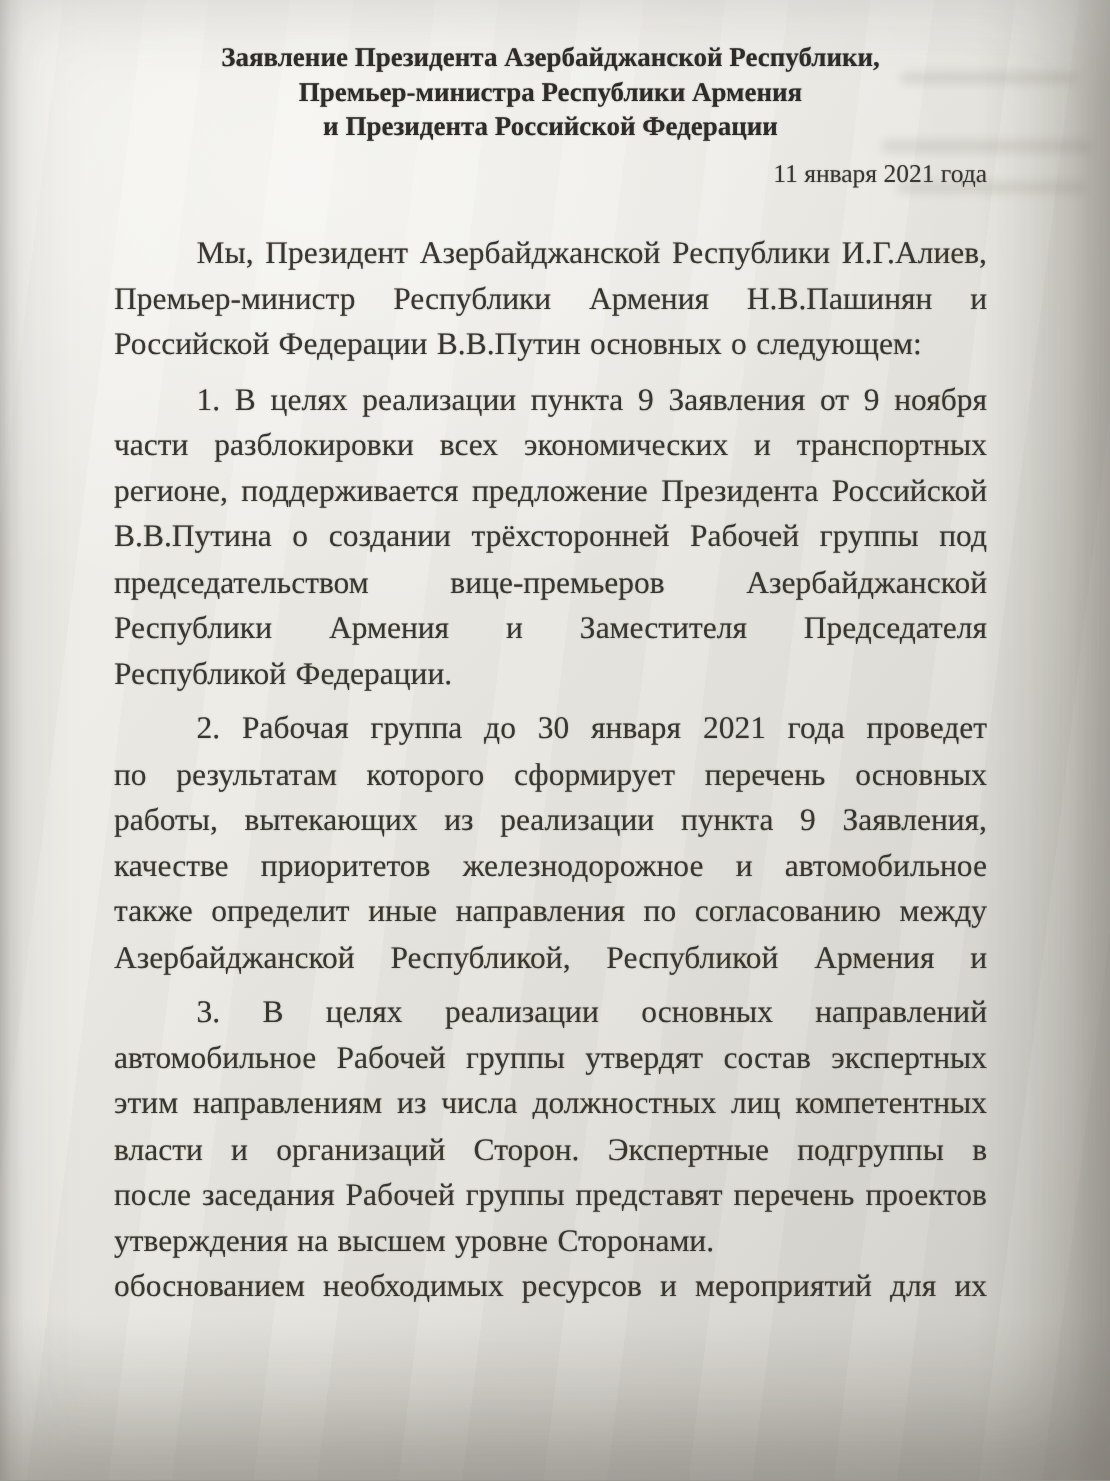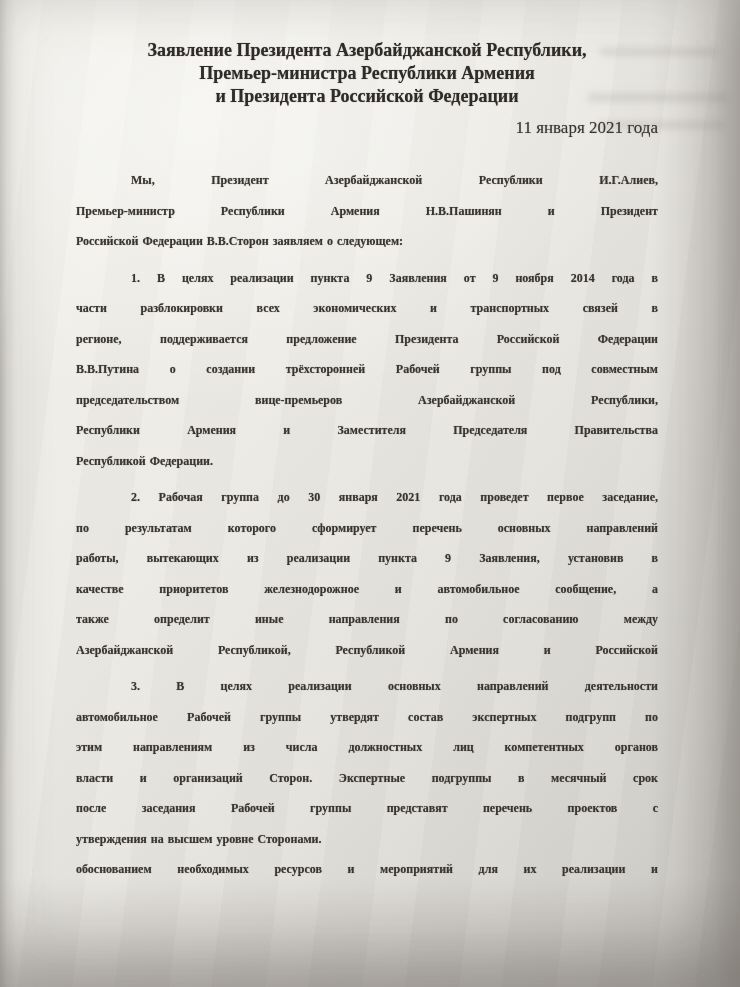--- a/index.html
+++ b/index.html
@@ -24,21 +24,21 @@
   .bleed {
     position: absolute;
     background: rgba(122,119,112,0.16);
     border-radius: 4px;
     filter: blur(3px);
     pointer-events: none;
   }
   .content {
     position: absolute;
     left: 76px;
-    top: 39px;
+    top: 27px;
     width: 582px;
   }
   .title {
     text-align: center;
     font-weight: bold;
     font-size: 18px;
     line-height: 23px;
     color: #2e2b28;
     text-shadow: 0 0 1px rgba(46,43,40,0.55);
   }
@@ -46,31 +46,30 @@
     margin-top: 8px;
     text-align: right;
     font-size: 17px;
     line-height: 23px;
     color: #3a3632;
     text-shadow: 0 0 1px rgba(58,54,50,0.45);
   }
   .body { margin-top: 26px; }
   .paragraph { margin: 0 0 6px 0; }
   .line {
-    font-size: 12px;
+    font-size: 21px;
     line-height: 30.5px;
     height: 30.5px;
     overflow: hidden;
     color: #39352f;
     text-align: justify;
     text-align-last: justify;
     word-spacing: 1px;
     text-shadow: 0 0 1px rgba(57,53,47,0.5);
     white-space: normal;
-    font-weight: bold;
   }
   .line.first { text-indent: 55px; }
   .line.last { text-align-last: left; }
 </style>
 </head>
 <body>
 
 <div class="photo">
 
   <div class="bleed" style="left:600px; top:48px; width:118px; height:8px;"></div>
@@ -81,21 +80,21 @@
     <div class="title">
         <div>Заявление Президента Азербайджанской Республики,</div>
         <div>Премьер-министра Республики Армения</div>
         <div>и Президента Российской Федерации</div>
       </div>
     <div class="date">11 января 2021 года</div>
     <div class="body">
         <div class="paragraph">
           <div class="line first">Мы, Президент Азербайджанской Республики И.Г.Алиев,</div>
           <div class="line">Премьер-министр Республики Армения Н.В.Пашинян и Президент</div>
-          <div class="line last">Российской Федерации В.В.Сторон заявляем о следующем:</div>
+          <div class="line last">Российской Федерации В.В.Путин основных о следующем:</div>
         </div>
         <div class="paragraph">
           <div class="line first">1. В целях реализации пункта 9 Заявления от 9 ноября 2014 года в</div>
           <div class="line">части разблокировки всех экономических и транспортных связей в</div>
           <div class="line">регионе, поддерживается предложение Президента Российской Федерации</div>
           <div class="line">В.В.Путина о создании трёхсторонней Рабочей группы под совместным</div>
           <div class="line">председательством вице-премьеров Азербайджанской Республики,</div>
           <div class="line">Республики Армения и Заместителя Председателя Правительства</div>
           <div class="line last">Республикой Федерации.</div>
         </div>

